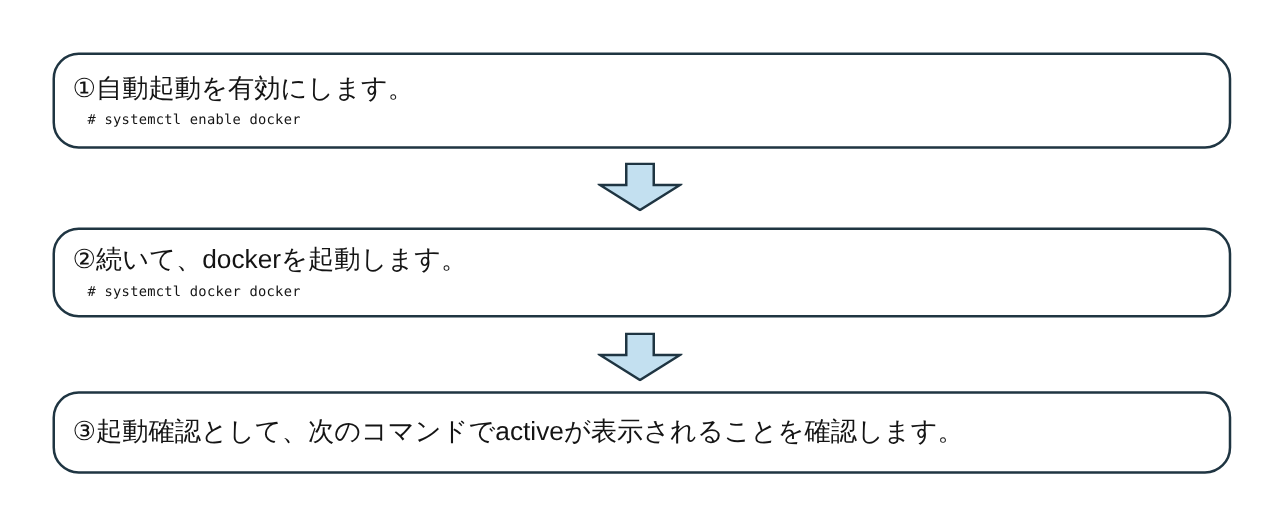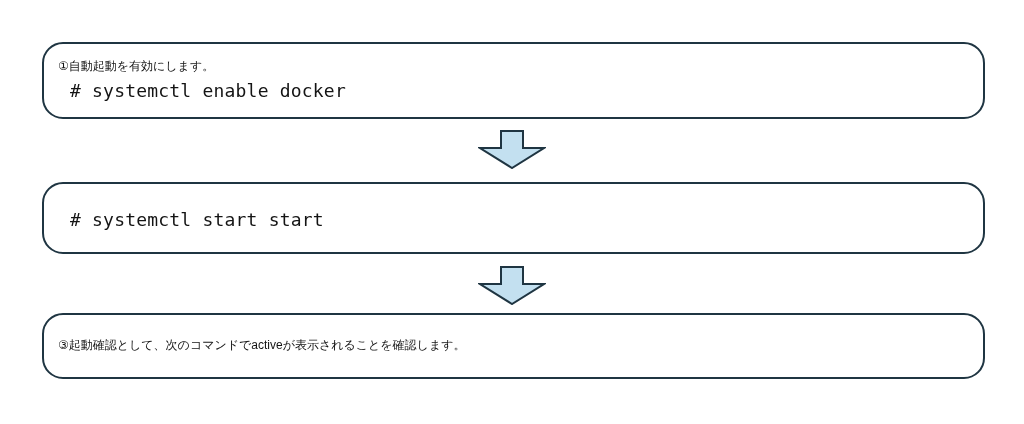--- a/index.html
+++ b/index.html
@@ -44,30 +44,30 @@
   .box-inner {
     position: absolute;
     left: 14px;
     right: 14px;
     top: 50%;
     transform: translateY(-50%);
   }
 
   .step-heading {
     font-family: "Liberation Sans", "DejaVu Sans", sans-serif;
-    font-size: 12px;
+    font-size: 21px;
     line-height: 1.45;
     color: #141414;
     white-space: nowrap;
     letter-spacing: 0px;
   }
 
   .step-command {
     font-family: "DejaVu Sans Mono", "Liberation Mono", monospace;
-    font-size: 18px;
+    font-size: 11px;
     line-height: 1.5;
     color: #141414;
     margin-top: 2px;
     padding-left: 12px;
     white-space: pre;
     letter-spacing: 0.2px;
   }
 
   
   .flow-arrow {
@@ -93,21 +93,22 @@
   </div>
 
   <div class="flow-arrow arrow-1">
     <svg viewBox="0 0 68 39" preserveAspectRatio="none" aria-hidden="true">
       <polygon points="23,1 45,1 45,18 66,18 34,38 2,18 23,18" fill="#c3e0f0" stroke="#1f3542" stroke-width="2" stroke-linejoin="miter"></polygon>
     </svg>
   </div>
 
   <div class="step-box box-2">
     <div class="box-inner">
-      <div class="step-command"># systemctl start start</div>
+      <div class="step-heading">②続いて、dockerを起動します。</div>
+      <div class="step-command"># systemctl docker docker</div>
     </div>
   </div>
 
   <div class="flow-arrow arrow-2">
     <svg viewBox="0 0 68 39" preserveAspectRatio="none" aria-hidden="true">
       <polygon points="23,1 45,1 45,18 66,18 34,38 2,18 23,18" fill="#c3e0f0" stroke="#1f3542" stroke-width="2" stroke-linejoin="miter"></polygon>
     </svg>
   </div>
 
   <div class="step-box box-3">

